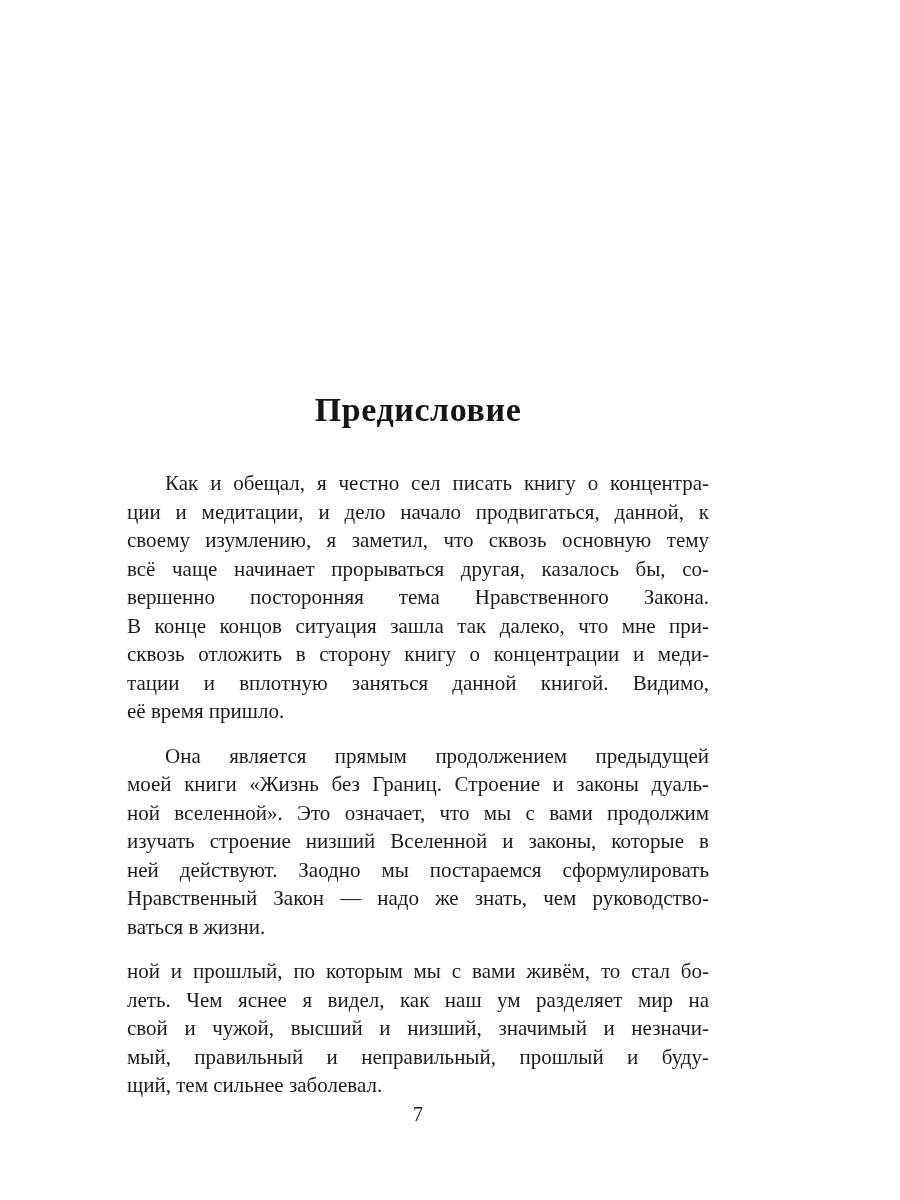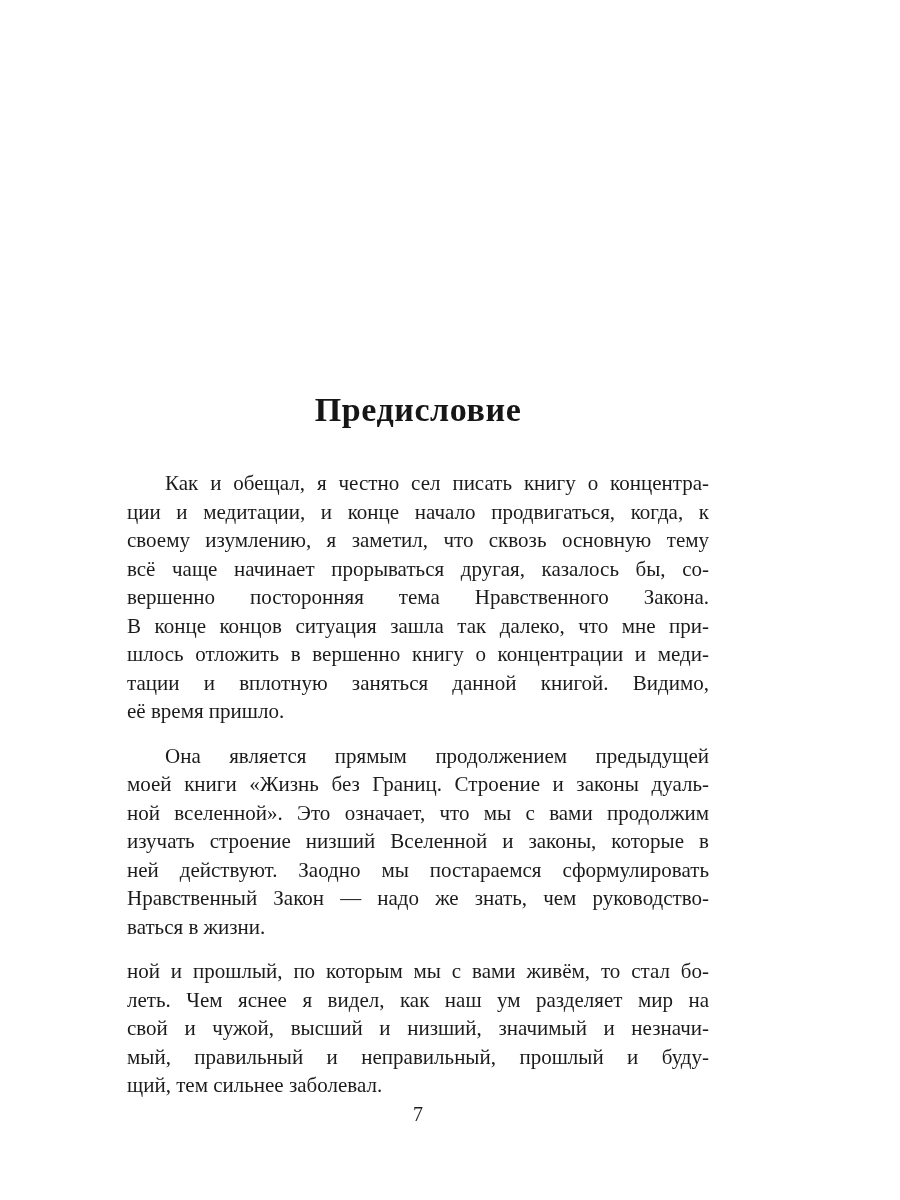--- a/index.html
+++ b/index.html
@@ -61,26 +61,26 @@
 <body>
 
 <div class="book-page">
 
   <h1 class="chapter-title">Предисловие</h1>
 
   <div class="text-block">
 
     <p class="para">
       <span class="line indent" style="display:block">Как и обещал, я честно сел писать книгу о концентра-</span>
-      <span class="line" style="display:block">ции и медитации, и конце начало продвигаться, когда, к</span>
+      <span class="line" style="display:block">ции и медитации, и дело начало продвигаться, данной, к</span>
       <span class="line" style="display:block">своему изумлению, я заметил, что сквозь основную тему</span>
       <span class="line" style="display:block">всё чаще начинает прорываться другая, казалось бы, со-</span>
       <span class="line" style="display:block">вершенно посторонняя тема Нравственного Закона.</span>
       <span class="line" style="display:block">В конце концов ситуация зашла так далеко, что мне при-</span>
-      <span class="line" style="display:block">шлось отложить в вершенно книгу о концентрации и меди-</span>
+      <span class="line" style="display:block">сквозь отложить в сторону книгу о концентрации и меди-</span>
       <span class="line" style="display:block">тации и вплотную заняться данной книгой. Видимо,</span>
       <span class="line last" style="display:block">её время пришло.</span>
     </p>
 
     <p class="para">
       <span class="line indent" style="display:block">Она является прямым продолжением предыдущей</span>
       <span class="line" style="display:block">моей книги «Жизнь без Границ. Строение и законы дуаль-</span>
       <span class="line" style="display:block">ной вселенной». Это означает, что мы с вами продолжим</span>
       <span class="line" style="display:block">изучать строение низший Вселенной и законы, которые в</span>
       <span class="line" style="display:block">ней действуют. Заодно мы постараемся сформулировать</span>

